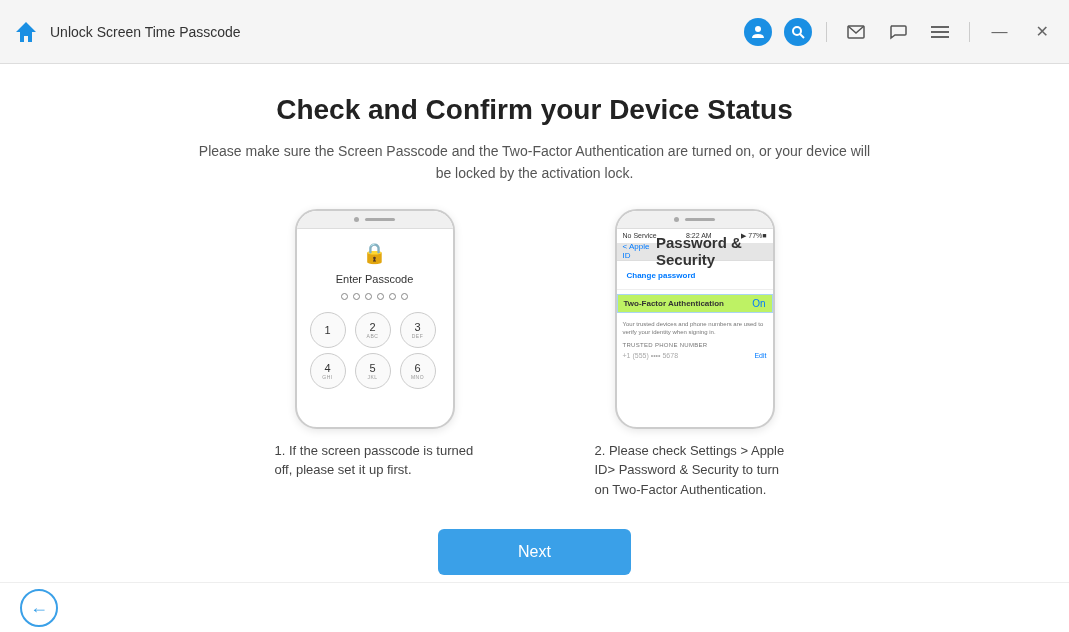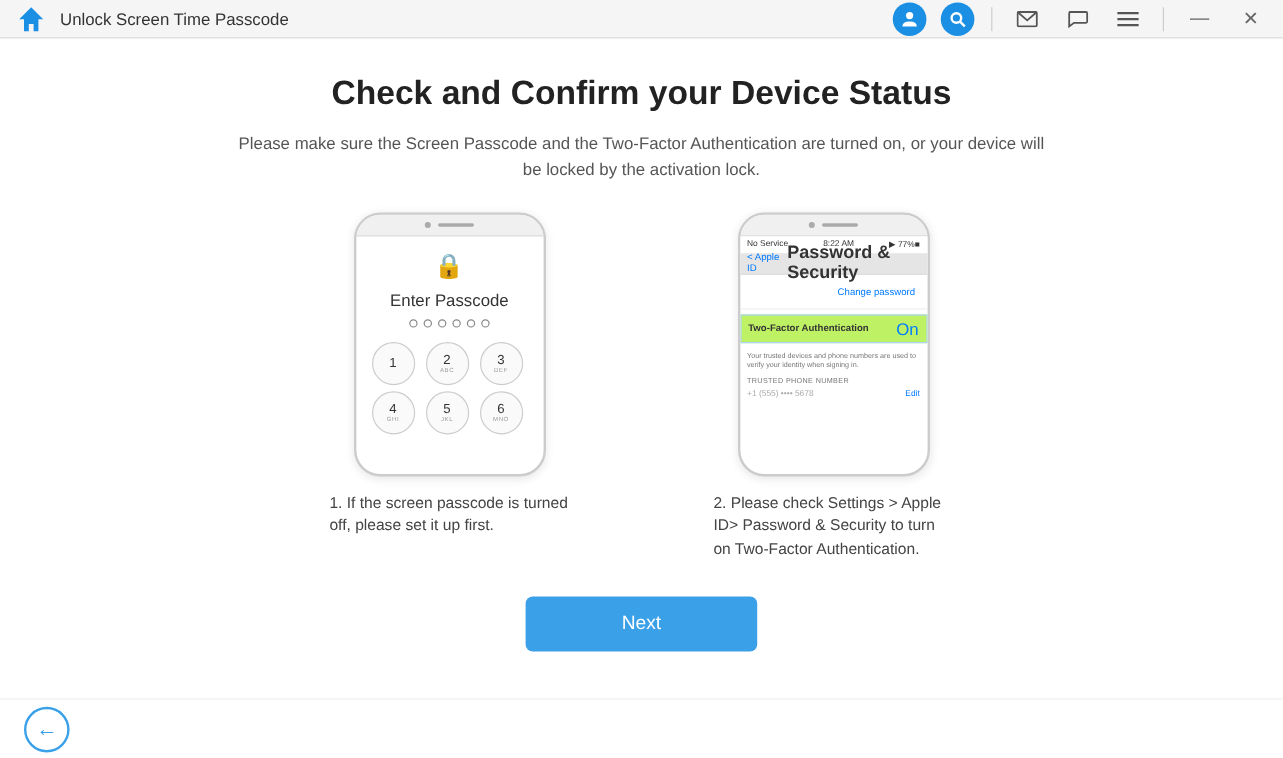--- a/index.html
+++ b/index.html
@@ -1,20 +1,20 @@
 <!DOCTYPE html>
 <html><head>
   <meta charset="utf-8">
   <style>
     * { margin: 0; padding: 0; box-sizing: border-box; }
     body { font-family: 'Segoe UI', Arial, sans-serif; background: #fff; width: 1069px; height: 632px; overflow: hidden; display: flex; flex-direction: column; }
 
     
     .title-bar {
-      display: flex; align-items: center; height: 32px;
+      display: flex; align-items: center; height: 64px;
       background: #f5f5f5; border-bottom: 1px solid #ddd;
       padding: 0 12px; flex-shrink: 0;
     }
     .title-bar-left { display: flex; align-items: center; gap: 10px; flex: 1; }
     .title-bar-icon { width: 28px; height: 28px; }
     .title-bar-title { font-size: 14px; color: #333; }
     .title-bar-right { display: flex; align-items: center; gap: 12px; }
     .tb-icon { width: 28px; height: 28px; border-radius: 50%; display: flex; align-items: center; justify-content: center; cursor: pointer; font-size: 18px; color: #555; }
     .tb-icon-circle-user { background: #1a8fe3; color: white; border-radius: 50%; }
     .tb-icon-search { background: #1a8fe3; color: white; border-radius: 50%; }
@@ -53,21 +53,21 @@
       gap: 6px;
     }
     .phone-dot { width: 5px; height: 5px; background: #aaa; border-radius: 50%; }
     .phone-line { width: 30px; height: 3px; background: #aaa; border-radius: 2px; }
 
     
     .phone1-body {
       display: flex; flex-direction: column; align-items: center; padding: 12px 8px 8px;
     }
     .lock-icon { font-size: 20px; color: #333; margin-bottom: 8px; }
-    .enter-passcode-text { font-size: 14px; color: #333; margin-bottom: 8px; }
+    .enter-passcode-text { font-size: 11px; color: #333; margin-bottom: 8px; }
     .passcode-dots { display: flex; gap: 5px; margin-bottom: 12px; }
     .passcode-dot { width: 7px; height: 7px; border: 1px solid #888; border-radius: 50%; }
     .keypad { display: grid; grid-template-columns: repeat(3, 1fr); gap: 5px; width: 130px; }
     .key-btn {
       width: 36px; height: 36px; border-radius: 50%; border: 1px solid #ccc;
       display: flex; flex-direction: column; align-items: center; justify-content: center;
       font-size: 11px; font-weight: 500; color: #333; background: #fafafa;
     }
     .key-btn .key-sub { font-size: 5px; color: #999; letter-spacing: 0.5px; }
 
@@ -81,31 +81,31 @@
     .phone2-nav {
       display: flex; align-items: center; height: 18px; padding: 0 6px;
       background: #e5e5e5; border-bottom: 1px solid #ddd;
     }
     .nav-back { font-size: 8px; color: #007aff; display: flex; align-items: center; gap: 2px; }
     .nav-title { font-size: 15px; font-weight: 600; color: #333; margin-left: 6px; }
     .phone2-section {
       padding: 6px 6px 4px; border-bottom: 1px solid #eee;
     }
     .phone2-row {
-      display: flex; align-items: center; justify-content: flex-end;
-      height: 18px; padding: 0 4px;
+      display: flex; align-items: center; justify-content: flex-start;
+      height: 18px; padding: 0 4px; font-weight: bold;
     }
     .phone2-row-label { font-size: 8px; color: #007aff; }
     .phone2-tfa-row {
       display: flex; align-items: center; justify-content: space-between;
       background: #bef264; border: 1px solid #aad4f5; padding: 3px 6px;
       margin: 4px 0;
     }
     .phone2-tfa-label { font-size: 8px; font-weight: 600; color: #333; }
-    .phone2-tfa-on { font-size: 14px; color: #007aff; }
+    .phone2-tfa-on { font-size: 10px; color: #007aff; }
     .phone2-desc { font-size: 6px; color: #777; padding: 3px 6px; line-height: 1.4; }
     .phone2-trusted-header { font-size: 6px; color: #777; padding: 2px 6px; text-transform: uppercase; letter-spacing: 0.3px; }
     .phone2-edit-row { display: flex; align-items: center; justify-content: space-between; padding: 2px 6px; }
     .phone2-phone-text { font-size: 7px; color: #aaa; }
     .phone2-edit { font-size: 7px; color: #007aff; }
 
     
     .caption-text {
       font-size: 13px; color: #444; text-align: left; max-width: 200px; line-height: 1.5; margin-top: 12px;
     }

